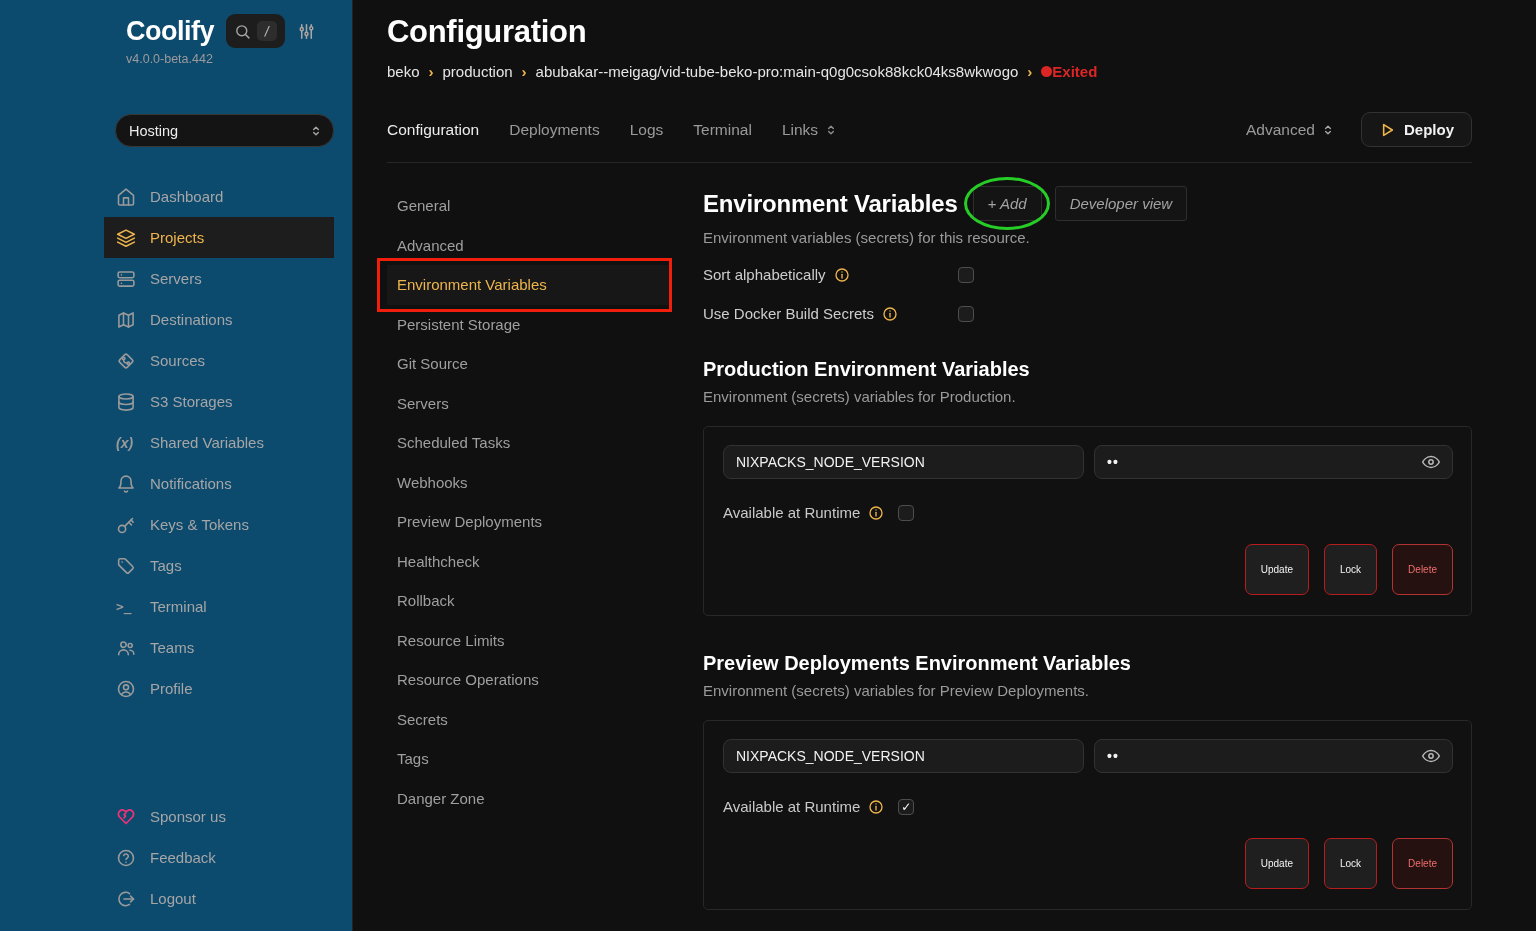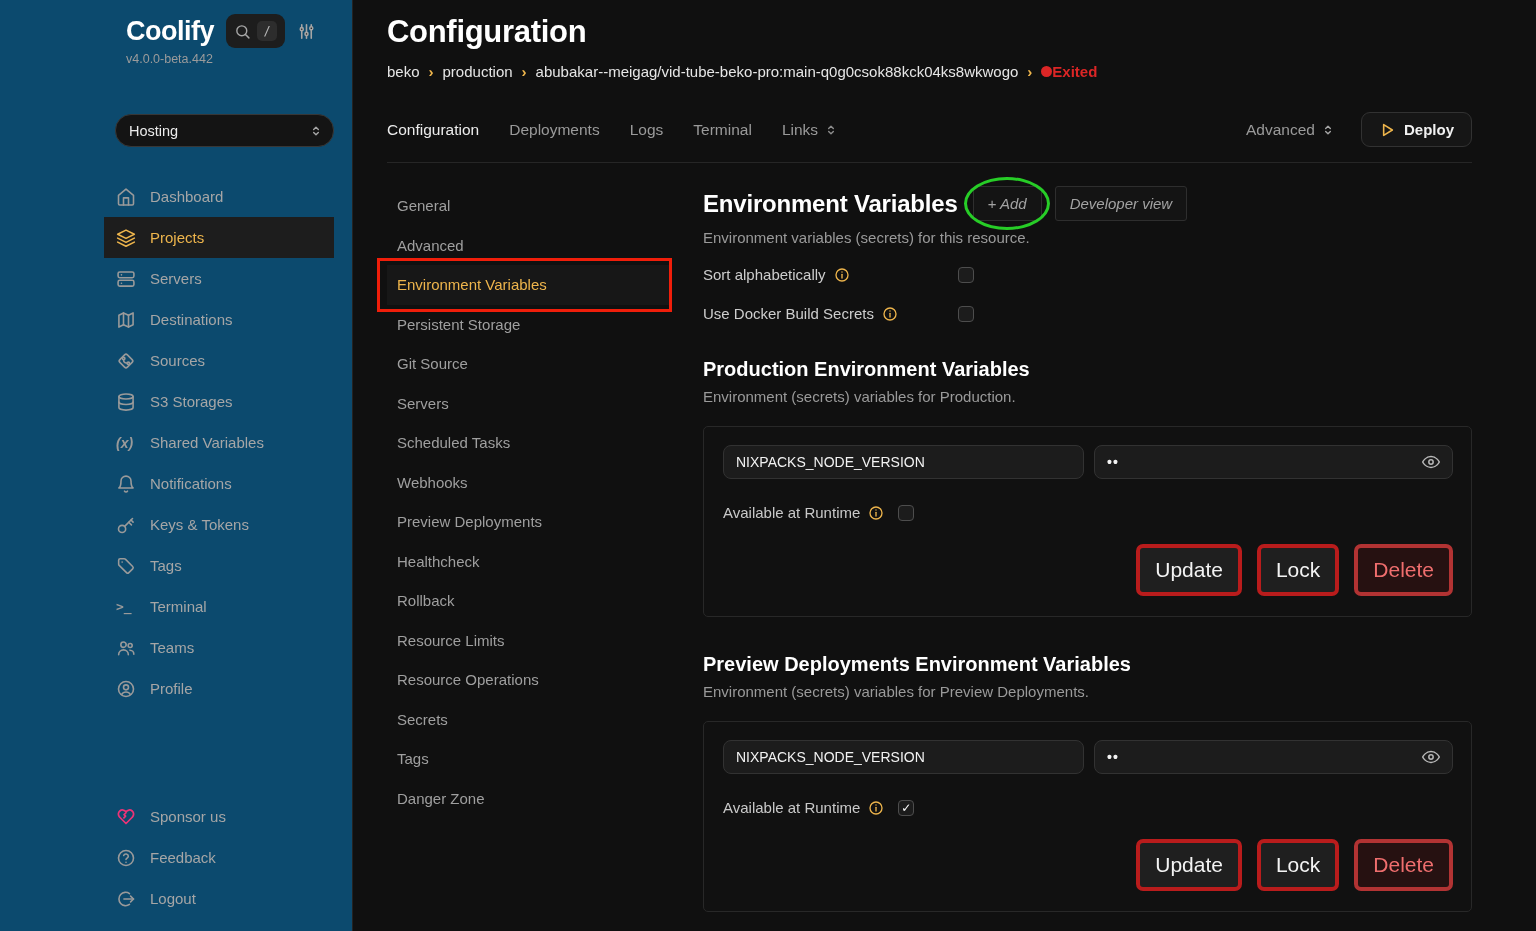--- a/index.html
+++ b/index.html
@@ -125,22 +125,22 @@
     height:34px; background:#1c1c1c; border:1px solid #323232; border-radius:8px;
     display:flex; align-items:center; padding:0 12px; font-size:14px; color:#f2f2f2; cursor:text;
   }
   .name-input { width:361px; min-width:361px; }
   .value-input { flex:1; position:relative; font-weight:bold; letter-spacing:1px; }
   .eye-btn { position:absolute; right:11px; top:50%; transform:translateY(-50%); color:#b9b9b9; cursor:pointer; background:none; border:none; padding:0; }
   .runtime-row { display:flex; align-items:center; gap:14px; margin-top:25px; }
   .runtime-row .toggle-label { color:#c9c9c9; }
   .card-buttons { display:flex; justify-content:flex-end; gap:15px; margin-top:23px; }
   .btn {
-    background:#1f1f1f; border:4px solid #b91c1c; border-radius:7px; padding:10px 15px;
-    font-size:21px; color:#f3f3f3; cursor:pointer; font-family:inherit;
+    background:#1f1f1f; border:1px solid #b91c1c; border-radius:7px; padding:19px 15px;
+    font-size:10px; color:#f3f3f3; cursor:pointer; font-family:inherit;
   }
   .btn.danger {
     background:var(--danger-bg,#261111); border-color:var(--danger-border,#b23333); color:var(--danger-text,#ef6e6e);
   }
 </style>
 </head>
 <body>
 
 <aside class="sidebar">
   <div class="brand-row">

